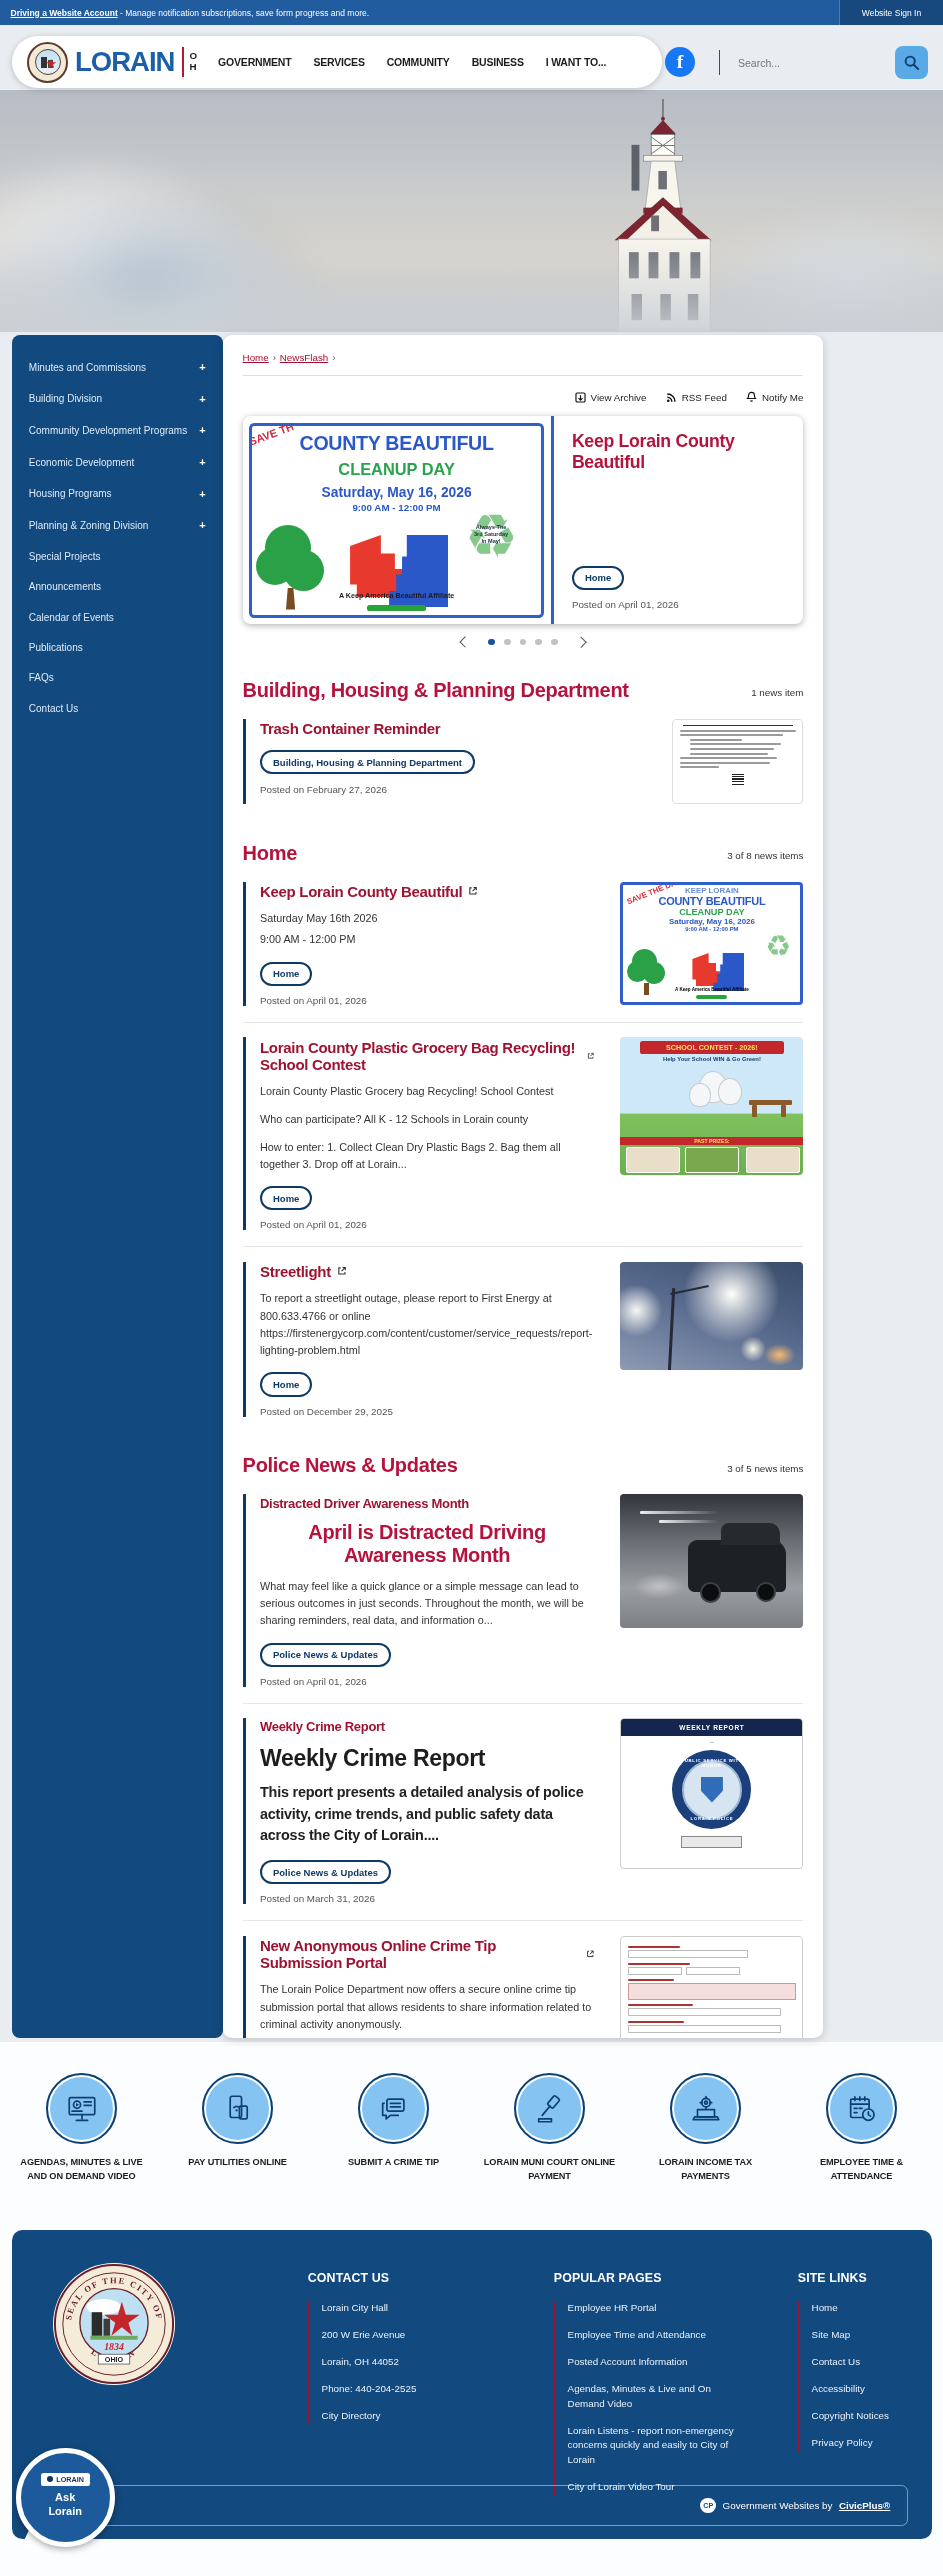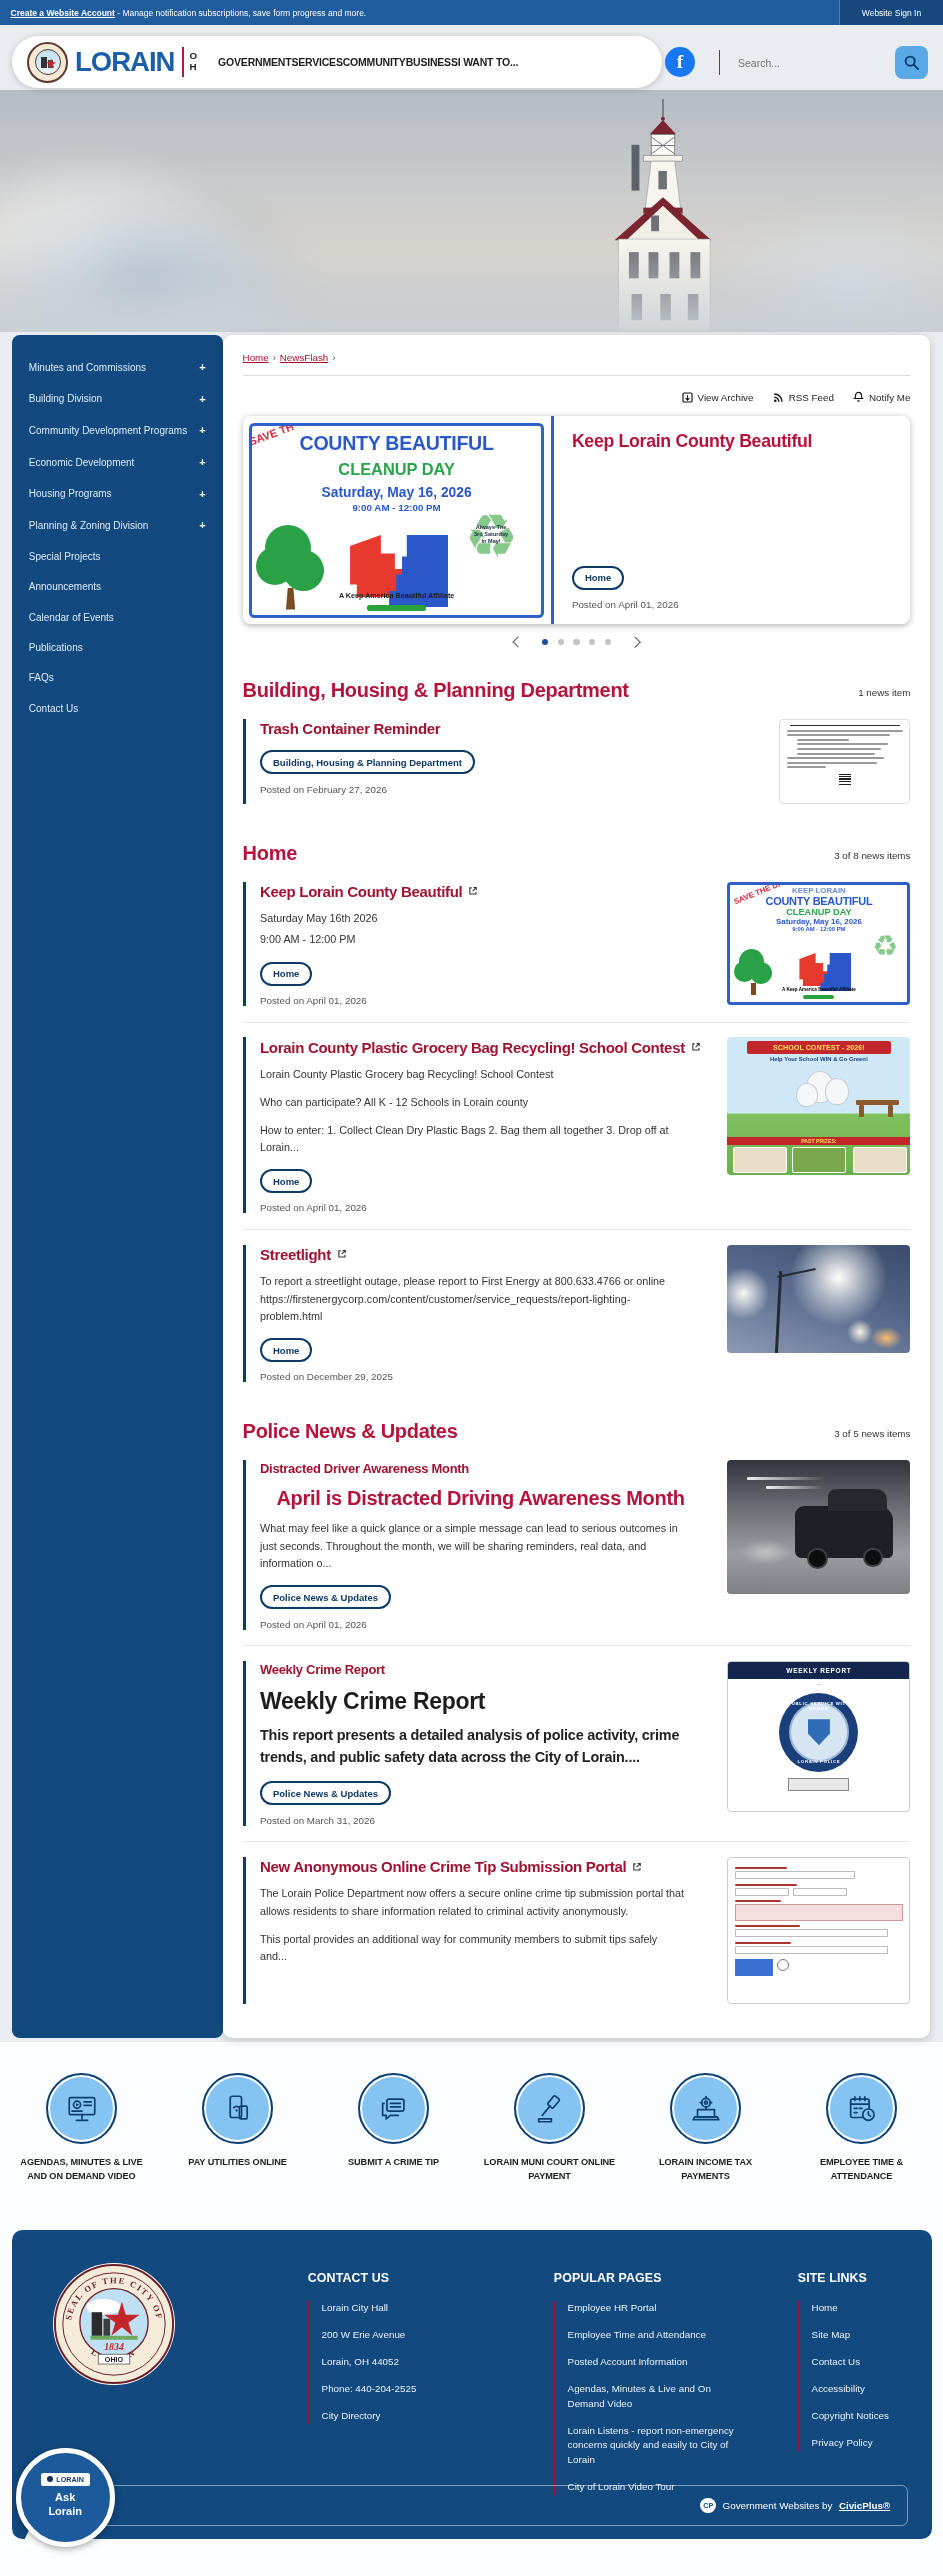--- a/index.html
+++ b/index.html
@@ -13,41 +13,41 @@
   .topbar{position:absolute;top:0;left:0;width:943px;height:25px;background:#205c9e;color:#fff;display:flex;align-items:center;font-size:8.5px;z-index:6;}
   .topbar-msg{padding-left:10.5px;}
   .topbar-msg b{text-decoration:underline;}
   .signin{position:absolute;right:0;top:0;height:25px;width:103px;background:#17497f;border-left:0.7px solid #4a80b5;display:flex;align-items:center;justify-content:center;font-size:8.5px;color:#fff;}
 
   
   .header{position:absolute;top:36px;left:11.8px;width:650px;height:52px;background:#fff;border-radius:27.5px;box-shadow:0 1.3px 5.9px rgba(0,0,0,.2);display:flex;align-items:center;padding:0 15.7px;z-index:5;box-sizing:border-box;}
   .city-name{font-size:27.5px;font-weight:bold;color:#1c5fa8;letter-spacing:-1px;margin-left:6.5px;}
   .red-div{width:2px;height:30px;background:#b11a31;margin:0 5.9px 0 7.2px;}
   .oh{font-size:9.8px;font-weight:bold;color:#1d1d1d;line-height:1.1;}
-  .main-nav{display:flex;margin-left:21px;text-align:right;}
+  .main-nav{display:flex;gap:22px;margin-left:21px;text-align:right;}
   .main-nav a{font-weight:bold;font-size:10.5px;color:#1d1d1d;letter-spacing:-0.2px;white-space:nowrap;}
   .fb{position:absolute;left:665px;top:47px;width:30px;height:30px;border-radius:50%;background:#1877f2;color:#fff;display:flex;align-items:center;justify-content:center;font-size:19.6px;font-weight:bold;z-index:6;font-family:"Liberation Serif",serif;}
   .hdr-sep{position:absolute;left:719px;top:50px;width:1.3px;height:25px;background:#b11a31;z-index:6;}
   .hdr-search{position:absolute;left:736px;top:51px;width:144px;height:22px;background:transparent;border:none;outline:none;font-size:10.5px;color:#555;z-index:6;font-family:"Liberation Sans",sans-serif;}
   .search-btn{position:absolute;left:895px;top:46px;width:33px;height:33px;background:#58a9e6;border:none;border-radius:7.9px;z-index:6;display:flex;align-items:center;justify-content:center;cursor:pointer;}
 
   
   .hero{position:absolute;top:90px;left:0;width:943px;height:242px;background:linear-gradient(180deg,#b6bcc4 0%,#c9cbcc 40%,#d8d4cd 70%,#c7c6c3 100%);overflow:hidden;}
   .cloud{position:absolute;border-radius:50%;filter:blur(10.5px);}
   .haze{position:absolute;bottom:0;left:0;right:0;height:92px;background:linear-gradient(transparent, rgba(202,208,214,.9));}
   .lh{position:absolute;left:553px;top:9.2px;}
 
   
   .sidebar{position:absolute;left:11.8px;top:335px;width:211px;height:1703px;background:#12497e;border-radius:7.9px;padding:17px 0;box-sizing:border-box;z-index:2;}
   .sidebar ul{list-style:none;margin:0;padding:0;}
   .side-item{display:flex;justify-content:space-between;align-items:center;padding:7.9px 17px;color:#dcebf9;font-size:10px;cursor:pointer;line-height:1.45;}
   .side-item .plus{color:#fff;font-size:11px;font-weight:bold;margin-left:7.9px;}
 
   
-  .card{position:absolute;left:223px;top:335px;width:707px;height:1703px;background:#fff;border-radius:9.2px;box-shadow:0 2px 9.2px rgba(0,0,0,.18);padding:17px 19.6px 0;box-sizing:border-box;overflow:hidden;z-index:3;}
+  .card{position:absolute;left:223px;top:335px;width:600px;height:1703px;background:#fff;border-radius:9.2px;box-shadow:0 2px 9.2px rgba(0,0,0,.18);padding:17px 19.6px 0;box-sizing:border-box;overflow:hidden;z-index:3;}
   .breadcrumb{font-size:9.8px;color:#555;}
   .breadcrumb a{color:#a50f2d;text-decoration:underline;margin-right:3.9px;}
   .breadcrumb .sep{margin-right:3.9px;color:#555;}
   .bc-rule{border:none;border-top:0.7px solid #ddd;margin:11.8px 0 0;}
   .filter-row{margin-top:15.7px;display:flex;gap:17px;align-items:center;}
   .search-box{position:relative;width:314px;height:35px;border:0.7px solid #c9c9c9;border-radius:6.5px;box-sizing:border-box;}
   .search-box input{width:100%;height:100%;border:none;outline:none;background:transparent;padding:0 30px 0 10.5px;font-size:10.5px;color:#333;box-sizing:border-box;font-family:"Liberation Sans",sans-serif;}
   .search-box svg{position:absolute;right:9.2px;top:9.8px;}
   .select{width:152px;height:35px;border:0.7px solid #c9c9c9;border-radius:6.5px;display:flex;align-items:center;justify-content:space-between;padding:0 10.5px;font-size:10.5px;color:#222;box-sizing:border-box;cursor:pointer;}
   .chev-dn{width:5.9px;height:5.9px;border-left:1.3px solid #555;border-bottom:1.3px solid #555;transform:rotate(-45deg);margin-top:-2.6px;}
@@ -186,21 +186,21 @@
   .mini-seal .star{position:absolute;right:3.9px;bottom:5.2px;width:10.5px;height:10.5px;background:#c3262b;clip-path:polygon(50% 0,61% 35%,98% 35%,68% 57%,79% 91%,50% 70%,21% 91%,32% 57%,2% 35%,39% 35%);}
 </style>
 </head>
 <body>
 
 <div class="page">
   <div class="lower-bg"></div>
 
   <div class="topbar">
     <div class="topbar-msg">
-      <b>Create a Website Account</b><span> - Manage notification subscriptions, save form progress and more.</span>
+      <b>Driving a Website Account</b><span> - Manage notification subscriptions, save form progress and more.</span>
     </div>
     <div class="signin">Website Sign In</div>
   </div>
 
   <div class="header">
     <div class="mini-seal">
       <div class="in">
           <div class="bld"></div>
           <div class="bld2"></div>
           <div class="star"></div>

